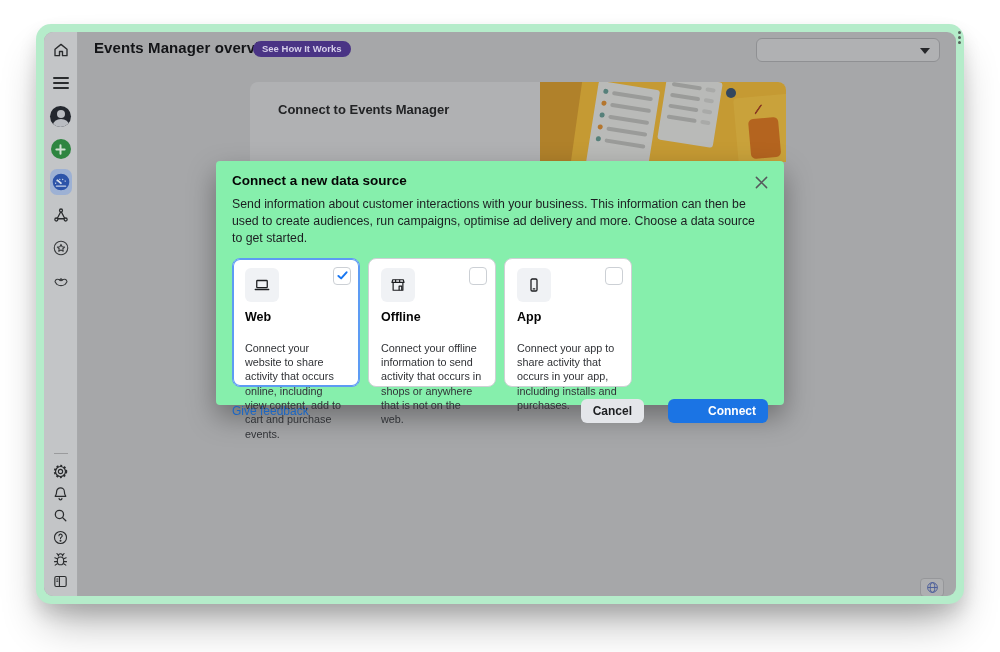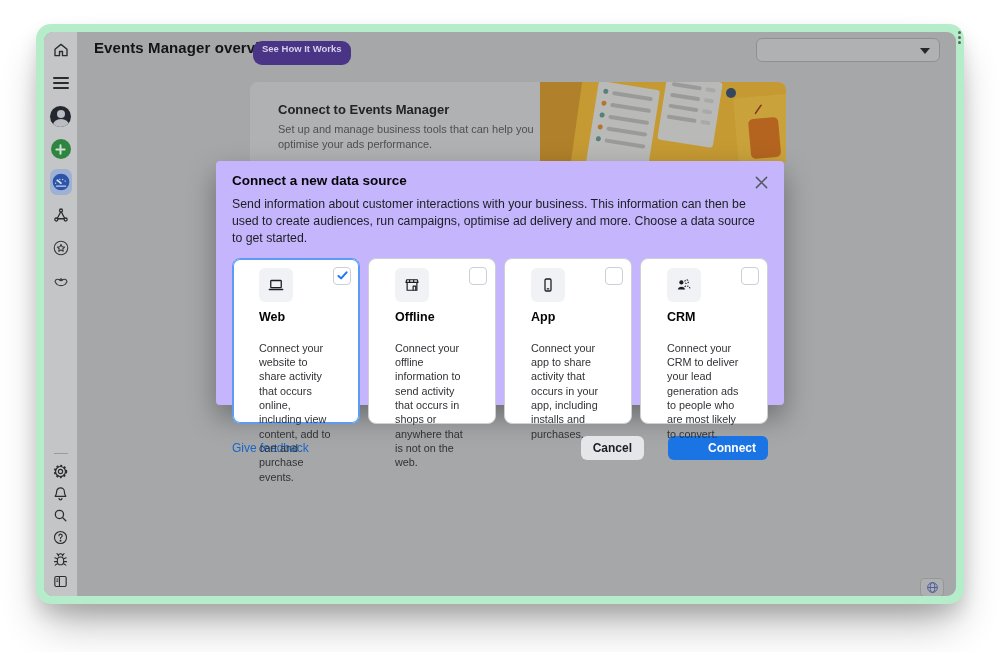--- a/index.html
+++ b/index.html
@@ -27,21 +27,21 @@
   .side-btn svg { display:block; }
   .side-divider { width:14px; height:1px; background:#9a9b9d; margin-bottom:5px; }
   .avatar-wrap { width:21px; height:21px; border-radius:50%; overflow:hidden; background:#23272e; position:relative; }
   .avatar-wrap .head { position:absolute; left:6.5px; top:4px; width:8px; height:8px; border-radius:50%; background:#b9bcc1; }
   .avatar-wrap .body { position:absolute; left:2.5px; top:13px; width:16px; height:12px; border-radius:50%; background:#b9bcc1; }
   .plus-btn { width:20px; height:20px; border-radius:50%; background:#2e8540; color:#c9d9cc; display:flex; align-items:center; justify-content:center; }
   .gauge-pill { width:26px; height:26px; border-radius:7px; background:#9db1d4; display:flex; align-items:center; justify-content:center; }
 
   
   .page-title { position:absolute; left:50px; top:7px; font-size:15px; font-weight:700; color:#131417; letter-spacing:0.1px; }
-  .how-badge { position:absolute; left:209px; top:9px; height:24px; padding:0 9px; border-radius:9px;
+  .how-badge { position:absolute; left:209px; top:9px; height:16px; padding:0 9px; border-radius:9px;
     background:#4a3485; color:#d6d0ea; font-size:9.5px; font-weight:700; line-height:16px; cursor:pointer; }
   .account-select { position:absolute; left:712px; top:6px; width:184px; height:24px; background:#b0b1b3;
     border:1px solid #8f9093; border-radius:6px; cursor:pointer; }
   .account-select .caret { position:absolute; right:9px; top:9px; width:0; height:0;
     border-left:5px solid transparent; border-right:5px solid transparent; border-top:6px solid #26272a; }
 
   
   .banner { position:absolute; left:206px; top:50px; width:536px; height:80px; background:#b0b1b3;
     border-radius:8px 8px 0 0; overflow:hidden; }
   .banner-text { position:absolute; left:28px; top:20px; width:262px; }
@@ -53,28 +53,28 @@
   .illus .card2 { position:absolute; left:122px; top:-4px; width:56px; height:66px; background:#b9bab8; border-radius:3px; transform:rotate(9deg); padding:7px 6px; }
   .illus .row { display:flex; align-items:center; gap:4px; margin-bottom:7px; }
   .illus .dot { width:5px; height:5px; border-radius:50%; flex:0 0 auto; }
   .illus .line { height:4px; border-radius:2px; background:#9a9b99; flex:1; }
   .illus .navdot { position:absolute; left:186px; top:6px; width:10px; height:10px; border-radius:50%; background:#33475f; }
   .illus .card3 { position:absolute; left:196px; top:14px; width:56px; height:70px; background:#c9a23b; border-radius:4px; transform:rotate(-5deg); }
   .illus .shirt { position:absolute; left:13px; top:22px; width:30px; height:40px; background:#b4641f; border-radius:5px; }
   .illus .hanger { position:absolute; left:22px; top:10px; width:12px; height:12px; border-left:2px solid #8a3a22; transform:rotate(40deg); border-radius:2px; }
 
   
-  .modal { position:absolute; left:172px; top:129px; width:568px; height:244px; background:#c4b5fd;
+  .modal { position:absolute; left:172px; top:129px; width:568px; height:244px; background:#86efac;
     border-radius:4px; box-shadow:0 12px 28px rgba(0,0,0,0.35); padding:12px 16px 12px; }
   .modal-title { font-size:13.5px; font-weight:700; color:#050505; }
   .modal-close { position:absolute; right:13px; top:11px; width:20px; height:20px; display:flex; align-items:center; justify-content:center; cursor:pointer; border-radius:4px; }
   .modal-desc { margin-top:8px; font-size:12.3px; line-height:1.4; color:#1c1e21; width:534px; }
 
   .cards { margin-top:10px; display:grid; grid-template-columns:repeat(4,1fr); gap:8px; }
-  .src-card { position:relative; height:166px; border:1px solid #ced0d4; border-radius:8px; padding:9px 26px; background:#fff; cursor:pointer; }
+  .src-card { position:relative; height:129px; border:1px solid #ced0d4; border-radius:8px; padding:9px 12px; background:#fff; cursor:pointer; }
   .src-card.selected { border-color:#5d9bf3; box-shadow:inset 0 0 0 1px #5d9bf3; }
   .icon-tile { width:34px; height:34px; border-radius:6px; background:#f0f2f5; display:flex; align-items:center; justify-content:center; }
   .src-title { margin-top:8px; font-size:12.5px; font-weight:700; color:#050505; }
   .src-desc { margin-top:17px; font-size:10.8px; line-height:1.33; color:#303236; }
   .checkbox { position:absolute; right:8px; top:8px; width:18px; height:18px; border:1px solid #ccd0d5; border-radius:4px; background:#fff; display:flex; align-items:center; justify-content:center; }
 
   .modal-footer { margin-top:12px; display:flex; align-items:center; justify-content:space-between; }
   .feedback-link { font-size:12px; color:#1a66c4; cursor:pointer; }
   .footer-btns { display:flex; gap:24px; }
   .btn { height:24px; padding:0 12px; border:none; border-radius:6px; font-family:"Liberation Sans",sans-serif; font-size:12px; cursor:pointer; }
@@ -201,21 +201,20 @@
 
     <div class="page-title">Events Manager overview</div>
     <div class="how-badge">See How It Works</div>
     <div class="account-select">
       <span class="caret"></span>
     </div>
 
     <div class="banner">
       <div class="banner-text">
         <div class="banner-title">Connect to Events Manager</div>
-        <div class="banner-sub">Set up and manage business tools that can help you optimise your ads performance.</div>
       </div>
       <div class="illus">
         <div class="gold"></div>
         <div class="card1">
           <div class="row">
               <span class="dot" style="background:#56807a"></span>
               <span class="line"></span>
             </div>
           <div class="row">
               <span class="dot" style="background:#b4762e"></span>
@@ -306,33 +305,20 @@
           <div class="icon-tile">
             <svg width="18" height="18" viewBox="0 0 24 24" fill="none" stroke="#1c1e21" stroke-width="1.7" stroke-linecap="round">
                 <rect x="8" y="4" width="8" height="16" rx="1.6"></rect>
                 <path d="M11 17.2 H13"></path>
               </svg>
           </div>
           <div class="src-title">App</div>
           <div class="src-desc">Connect your app to share activity that occurs in your app, including installs and purchases.</div>
         </div>
 
-        <div class="src-card">
-          <div class="checkbox"></div>
-          <div class="icon-tile">
-            <svg width="18" height="18" viewBox="0 0 24 24">
-                <circle cx="15.5" cy="7.5" r="2.4" fill="none" stroke="#1c1e21" stroke-width="1.4" stroke-dasharray="2 1.4"></circle>
-                <path d="M11.5 17.5 a4.3 4.3 0 0 1 8.6 0" fill="none" stroke="#1c1e21" stroke-width="1.4" stroke-dasharray="2 1.4"></path>
-                <circle cx="8.5" cy="8.5" r="2.8" fill="#1c1e21"></circle>
-                <path d="M3.8 18 a4.8 4.4 0 0 1 9.4 0 Z" fill="#1c1e21"></path>
-              </svg>
-          </div>
-          <div class="src-title">CRM</div>
-          <div class="src-desc">Connect your CRM to deliver your lead generation ads to people who are most likely to convert.</div>
-        </div>
 
       </div>
 
       <div class="modal-footer">
         <a class="feedback-link">Give feedback</a>
         <div class="footer-btns">
           <button class="btn btn-cancel">Cancel</button>
           <button class="btn btn-connect">Connect</button>
         </div>
       </div>

